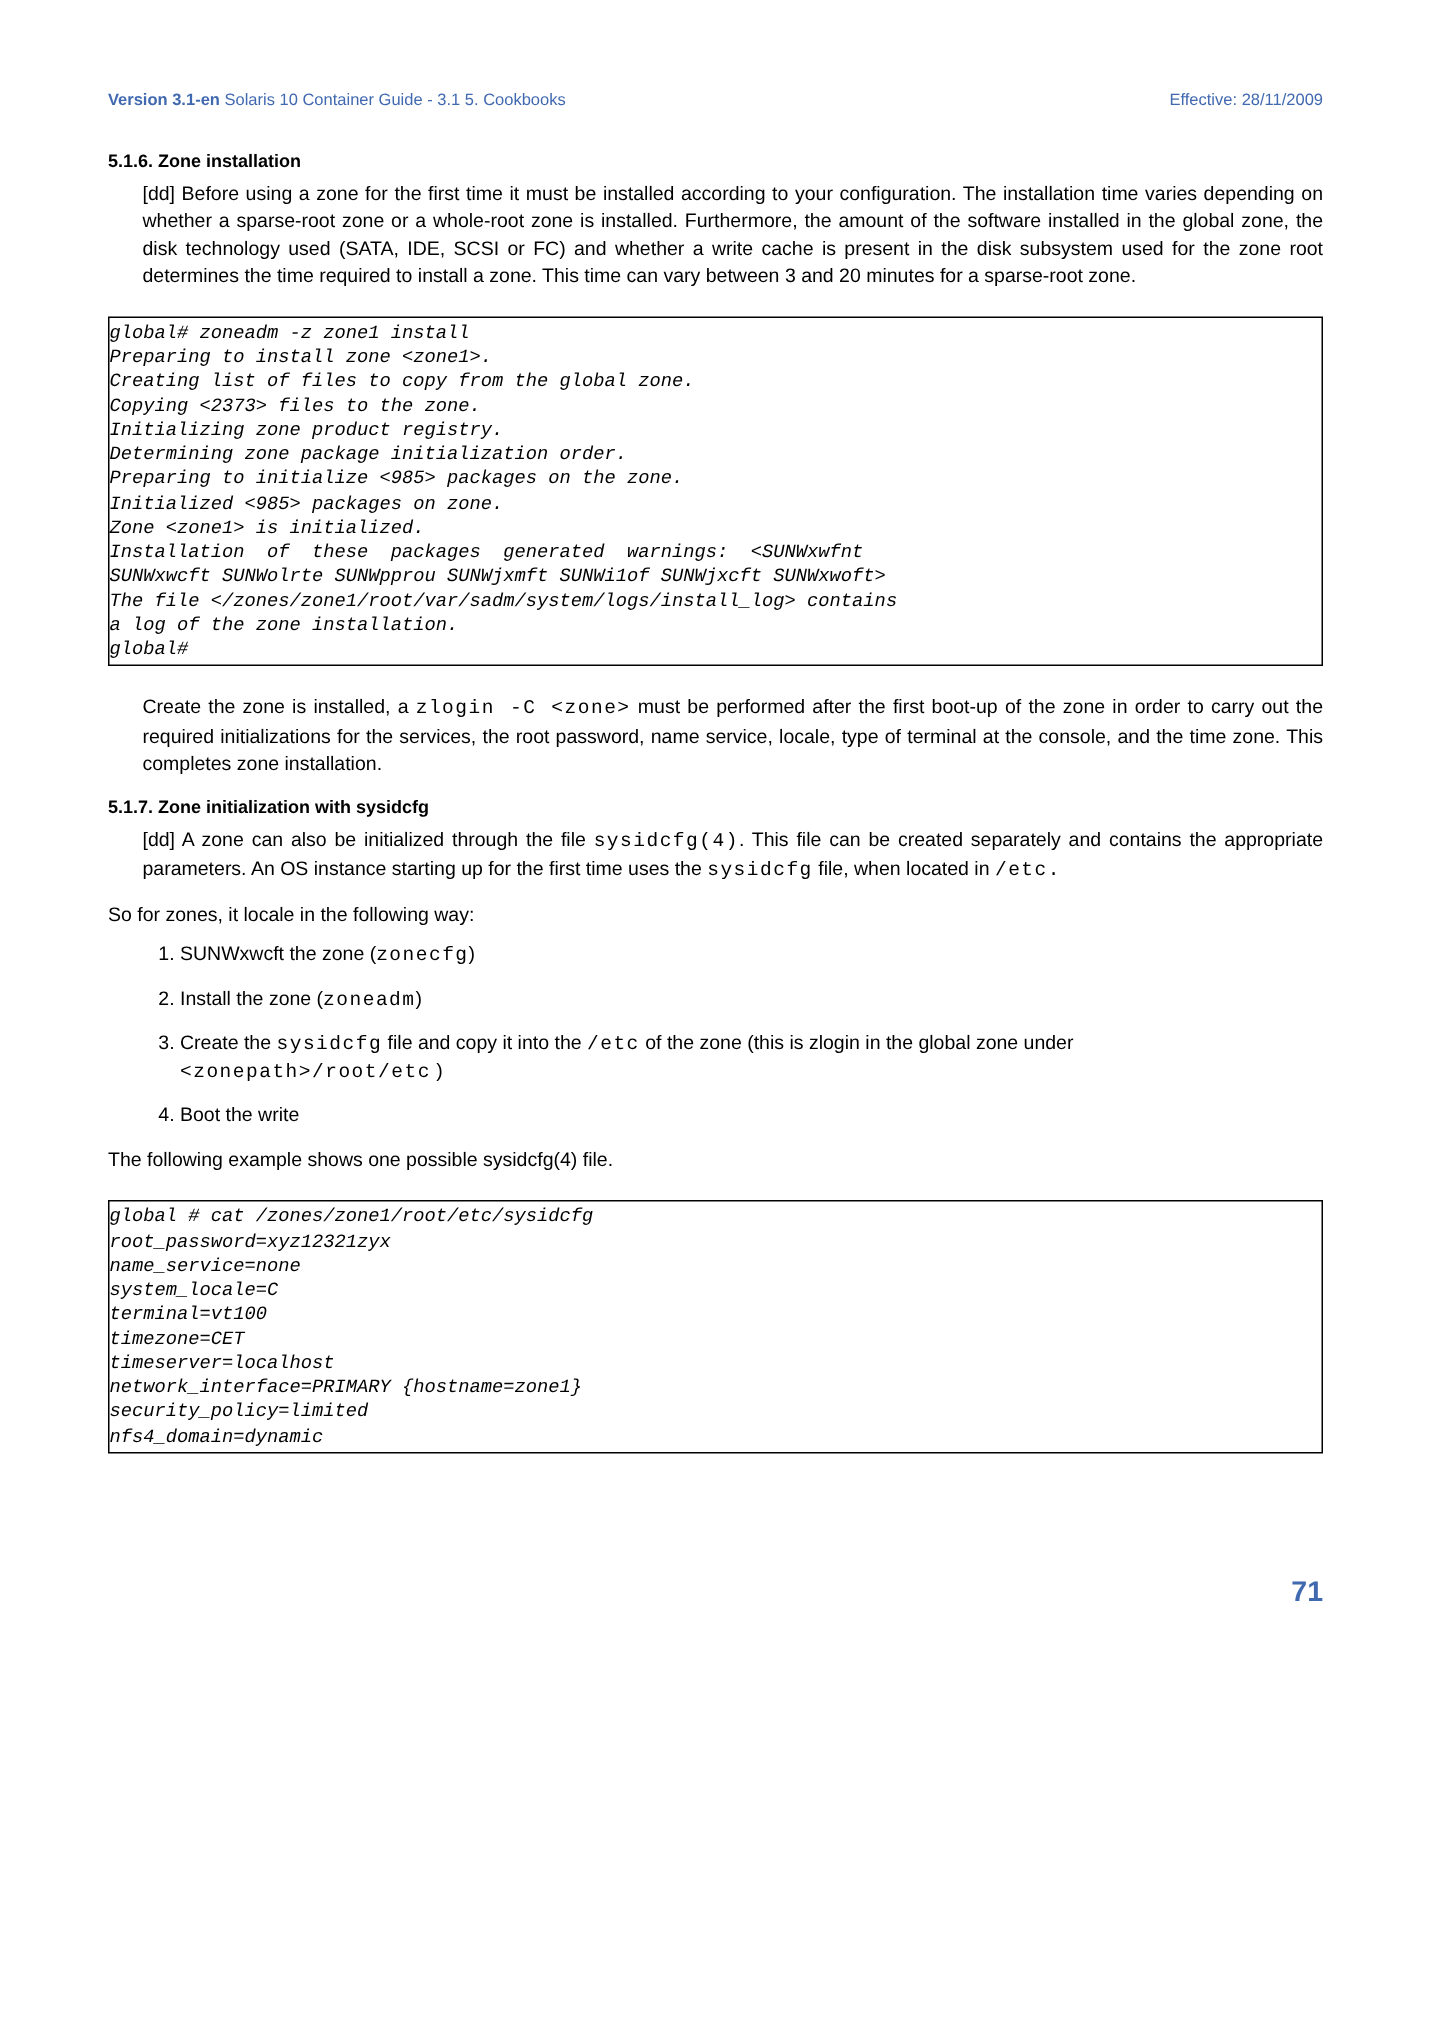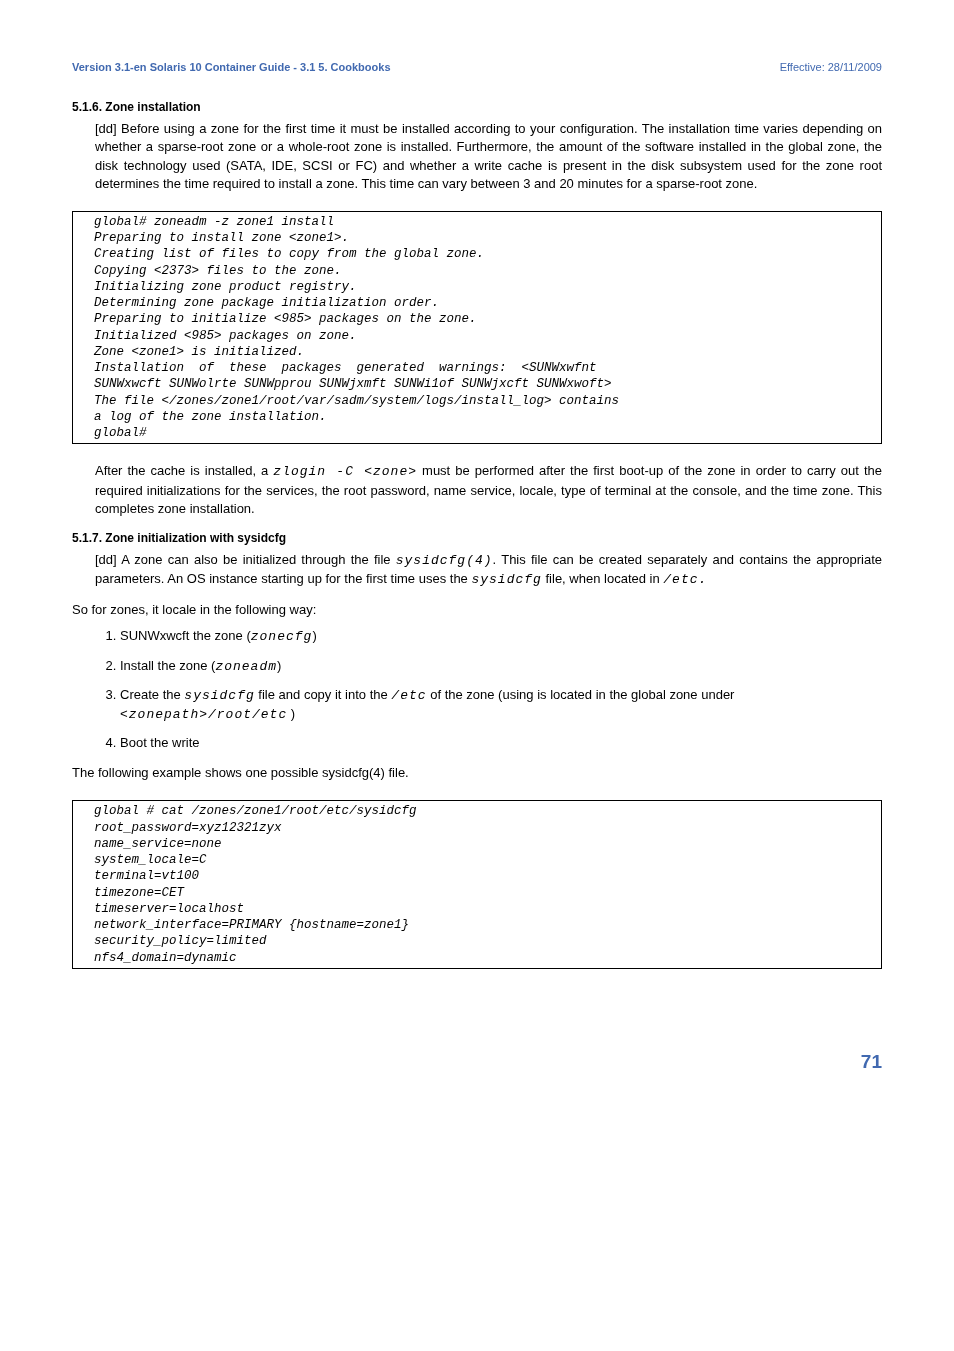--- a/index.html
+++ b/index.html
@@ -19,21 +19,21 @@
       align-items: baseline;
       font-size: 11px;
       margin-bottom: 24px;
     }
     .header-version {
       font-weight: bold;
       color: #4169b0;
     }
     .header-title {
       color: #4169b0;
-      font-weight: bold;
+      font-weight: normal;
       margin-top: 44px;
     }
     .header-right {
       color: #4169b0;
     }
     .section-title {
       font-weight: bold;
       font-size: 12px;
       margin-top: 8px;
       margin-bottom: 4px;
@@ -41,29 +41,28 @@
     .para {
       text-align: justify;
       margin-bottom: 12px;
       margin-left: 23px;
     }
     .code-block {
       border: 1px solid #000;
       font-family: "Courier New", monospace;
       font-style: italic;
       font-size: 12.5px;
-      padding: 2px 21px;
+      padding: 2px 0;
       margin-top: 18px;
       margin-bottom: 18px;
       white-space: pre-wrap;
       line-height: 1.3;
     }
     .code-inline {
       font-family: "Courier New", monospace;
-      font-style: italic;
       letter-spacing: 1px;
     }
     ol {
       margin: 8px 0 12px 0;
       padding-left: 48px;
     }
     ol li {
       margin-bottom: 10px;
     }
     .page-number {
@@ -98,40 +97,40 @@
 Preparing to initialize &lt;985&gt; packages on the zone.
 Initialized &lt;985&gt; packages on zone.
 Zone &lt;zone1&gt; is initialized.
 Installation  of  these  packages  generated  warnings:  &lt;SUNWxwfnt
 SUNWxwcft SUNWolrte SUNWpprou SUNWjxmft SUNWi1of SUNWjxcft SUNWxwoft&gt;
 The file &lt;/zones/zone1/root/var/sadm/system/logs/install_log&gt; contains
 a log of the zone installation.
 global#</div>
 
 <div class="para">
-  <span>After the cache is installed, a </span><span class="code-inline">zlogin -C &lt;zone&gt;</span><span> must be performed after the first boot-up of the zone in order to carry out the required initializations for the services, the root password, name service, locale, type of terminal at the console, and the time zone. This completes zone installation.</span>
+  <span>Create the zone is installed, a </span><span class="code-inline">zlogin -C &lt;zone&gt;</span><span> must be performed after the first boot-up of the zone in order to carry out the required initializations for the services, the root password, name service, locale, type of terminal at the console, and the time zone. This completes zone installation.</span>
 </div>
 
 <div class="section-title">5.1.7. Zone initialization with sysidcfg</div>
 
 <div class="para">
   <span>[dd] A zone can also be initialized through the file </span><span class="code-inline">sysidcfg(4)</span><span>. This file can be created separately and contains the appropriate parameters. An OS instance starting up for the first time uses the </span><span class="code-inline">sysidcfg</span><span> file, when located in </span><span class="code-inline">/etc.</span>
 </div>
 
 <div>So for zones, it locale in the following way:</div>
 
 <ol>
   <li>
     <span>SUNWxwcft the zone (</span><span class="code-inline">zonecfg</span><span>)</span>
   </li>
   <li>
     <span>Install the zone (</span><span class="code-inline">zoneadm</span><span>)</span>
   </li>
   <li>
-    <span>Create the </span><span class="code-inline">sysidcfg</span><span> file and copy it into the </span><span class="code-inline">/etc</span><span> of the zone (using is located in the global zone under </span><span class="code-inline">&lt;zonepath&gt;/root/etc</span><span> )</span>
+    <span>Create the </span><span class="code-inline">sysidcfg</span><span> file and copy it into the </span><span class="code-inline">/etc</span><span> of the zone (this is zlogin in the global zone under </span><span class="code-inline">&lt;zonepath&gt;/root/etc</span><span> )</span>
   </li>
   <li>
     <span>Boot the write</span>
   </li>
 </ol>
 
 <div>The following example shows one possible sysidcfg(4) file.</div>
 
 <div class="code-block">global # cat /zones/zone1/root/etc/sysidcfg
 root_password=xyz12321zyx

